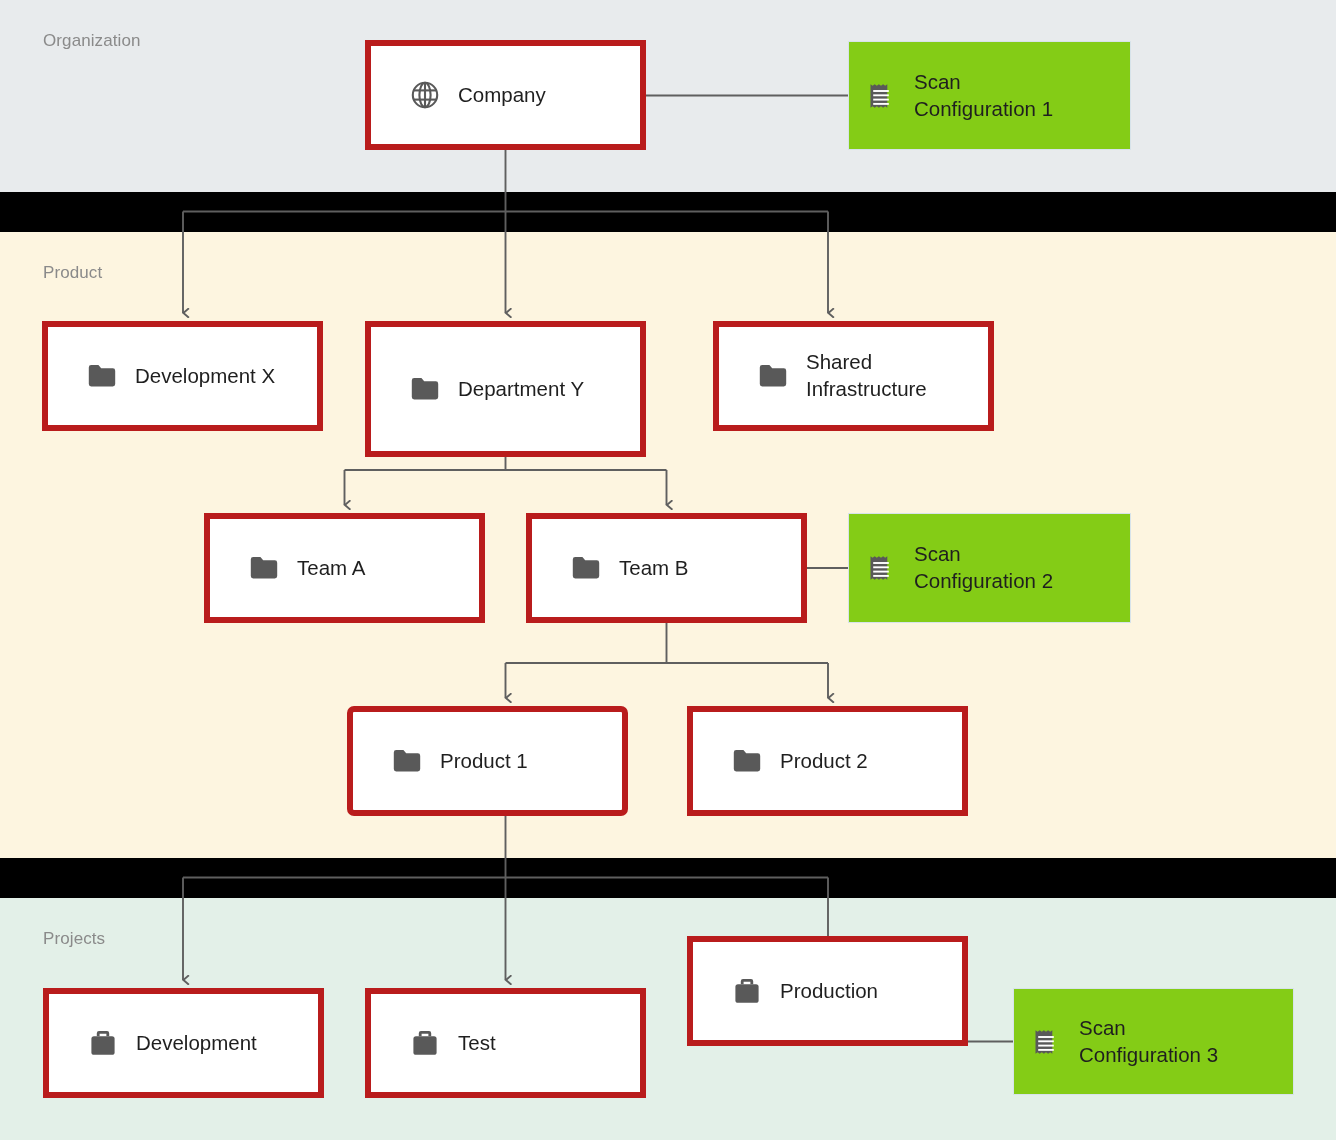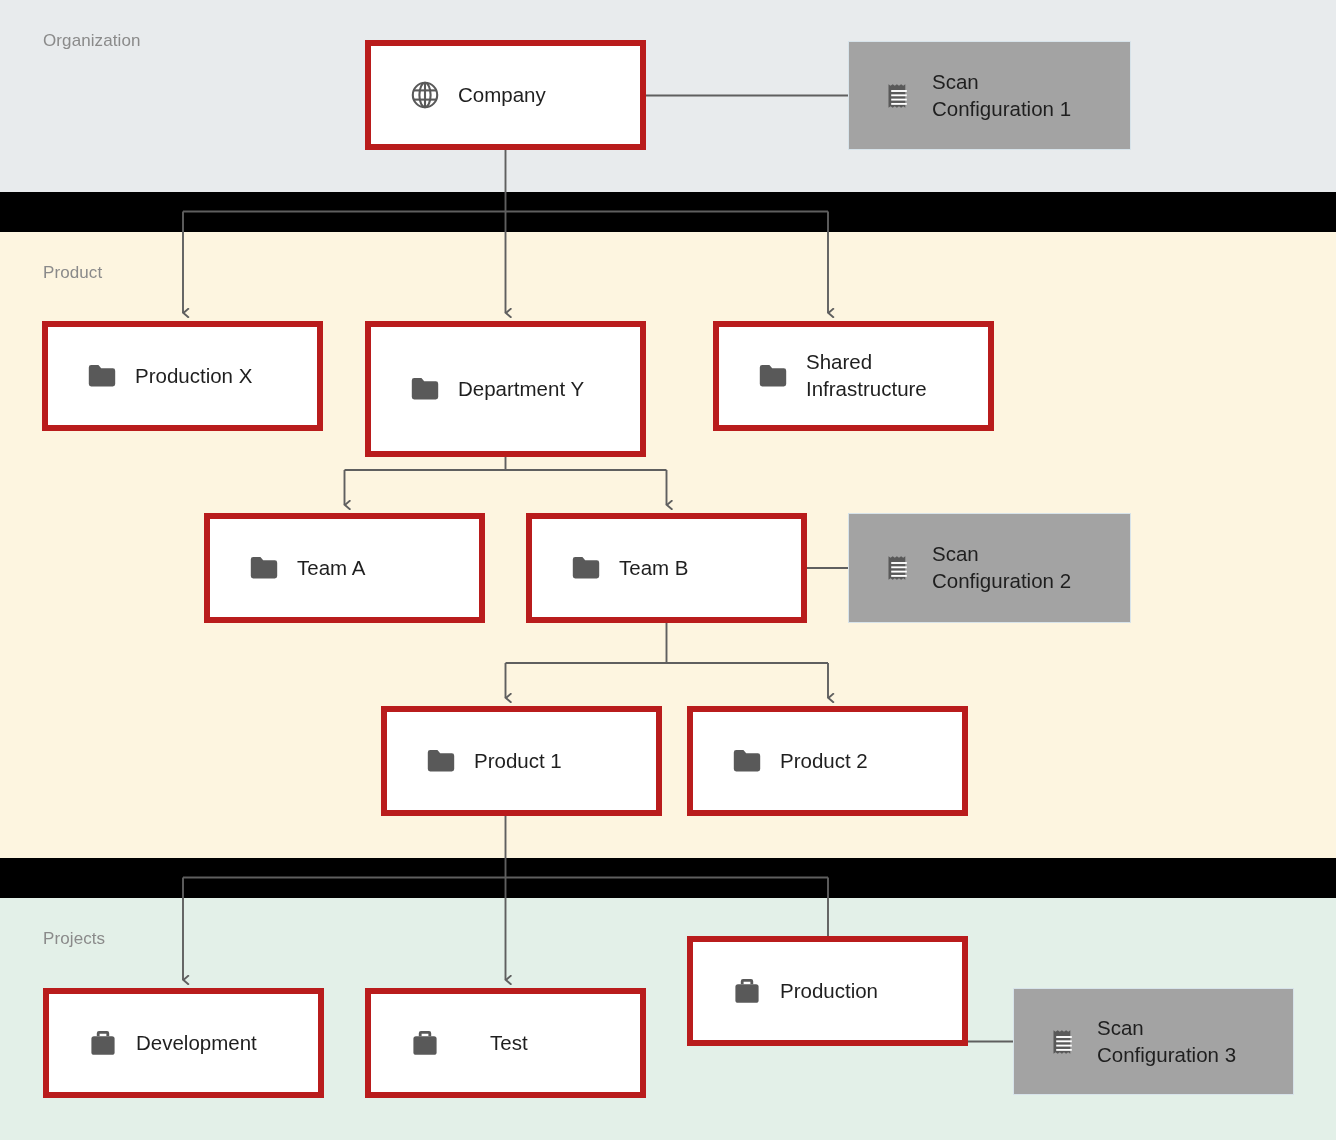--- a/index.html
+++ b/index.html
@@ -33,23 +33,23 @@
   .node {
     position: absolute;
     box-sizing: border-box;
     background: #ffffff;
     border: 6px solid #b91c1c;
     display: flex;
     align-items: center;
     padding-left: 38px;
   }
   .node.scan {
-    background: #a3a3a3;
+    background: #84cc16;
     border: 1px solid #d7e3ea;
-    padding-left: 34px;
+    padding-left: 16px;
   }
   .node-icon {
     flex: 0 0 auto;
     width: 32px;
     height: 32px;
     display: block;
     margin-right: 17px;
   }
   .node-label {
     font-size: 20.5px;
@@ -149,21 +149,21 @@
 Configuration 1</span>
   </div>
 
   <div class="node" style="left:42px;top:321px;width:281px;height:110px;">
     <span class="node-icon">
       <svg viewBox="0 0 32 32" width="32" height="32" xmlns="http://www.w3.org/2000/svg">
         <path fill="#595959" d="M2.8 7.5 a2.4 2.4 0 0 1 2.4-2.4 h7.2 l2.8 3.2 h11.6 a2.4 2.4 0 0 1 2.4 2.4
                  v13.4 a2.4 2.4 0 0 1-2.4 2.4 h-21.6 a2.4 2.4 0 0 1-2.4-2.4 Z"></path>
       </svg>
     </span>
-    <span class="node-label">Production X</span>
+    <span class="node-label">Development X</span>
   </div>
 
   <div class="node" style="left:365px;top:321px;width:281px;height:136px;">
     <span class="node-icon">
       <svg viewBox="0 0 32 32" width="32" height="32" xmlns="http://www.w3.org/2000/svg">
         <path fill="#595959" d="M2.8 7.5 a2.4 2.4 0 0 1 2.4-2.4 h7.2 l2.8 3.2 h11.6 a2.4 2.4 0 0 1 2.4 2.4
                  v13.4 a2.4 2.4 0 0 1-2.4 2.4 h-21.6 a2.4 2.4 0 0 1-2.4-2.4 Z"></path>
       </svg>
     </span>
     <span class="node-label">Department Y</span>
@@ -210,21 +210,21 @@
           <line x1="8.2" y1="15.3" x2="23.8" y2="15.3"></line>
           <line x1="8.2" y1="19.6" x2="23.8" y2="19.6"></line>
           <line x1="8.2" y1="23.9" x2="23.8" y2="23.9"></line>
         </g>
       </svg>
     </span>
     <span class="node-label">Scan
 Configuration 2</span>
   </div>
 
-  <div class="node" style="left:381px;top:706px;width:281px;height:110px;">
+  <div class="node" style="left:347px;top:706px;width:281px;height:110px;border-radius:7px;">
     <span class="node-icon">
       <svg viewBox="0 0 32 32" width="32" height="32" xmlns="http://www.w3.org/2000/svg">
         <path fill="#595959" d="M2.8 7.5 a2.4 2.4 0 0 1 2.4-2.4 h7.2 l2.8 3.2 h11.6 a2.4 2.4 0 0 1 2.4 2.4
                  v13.4 a2.4 2.4 0 0 1-2.4 2.4 h-21.6 a2.4 2.4 0 0 1-2.4-2.4 Z"></path>
       </svg>
     </span>
     <span class="node-label">Product 1</span>
   </div>
 
   <div class="node" style="left:687px;top:706px;width:281px;height:110px;">
@@ -240,21 +240,21 @@
   <div class="node" style="left:43px;top:988px;width:281px;height:110px;">
     <span class="node-icon">
       <svg viewBox="0 0 32 32" width="32" height="32" xmlns="http://www.w3.org/2000/svg">
         <path fill="#595959" d="M12.0 4.0 h8.0 a2.2 2.2 0 0 1 2.2 2.2 v3.0 h-2.8 v-2.4 h-6.8 v2.4 h-2.8 v-3.0 a2.2 2.2 0 0 1 2.2-2.2 Z"></path>
         <rect x="4.4" y="9.2" width="23.2" height="18.6" rx="2.6" fill="#595959"></rect>
       </svg>
     </span>
     <span class="node-label">Development</span>
   </div>
 
-  <div class="node" style="left:365px;top:988px;width:281px;height:110px;gap:32px;">
+  <div class="node" style="left:365px;top:988px;width:281px;height:110px;">
     <span class="node-icon">
       <svg viewBox="0 0 32 32" width="32" height="32" xmlns="http://www.w3.org/2000/svg">
         <path fill="#595959" d="M12.0 4.0 h8.0 a2.2 2.2 0 0 1 2.2 2.2 v3.0 h-2.8 v-2.4 h-6.8 v2.4 h-2.8 v-3.0 a2.2 2.2 0 0 1 2.2-2.2 Z"></path>
         <rect x="4.4" y="9.2" width="23.2" height="18.6" rx="2.6" fill="#595959"></rect>
       </svg>
     </span>
     <span class="node-label">Test</span>
   </div>
 
   <div class="node" style="left:687px;top:936px;width:281px;height:110px;">

